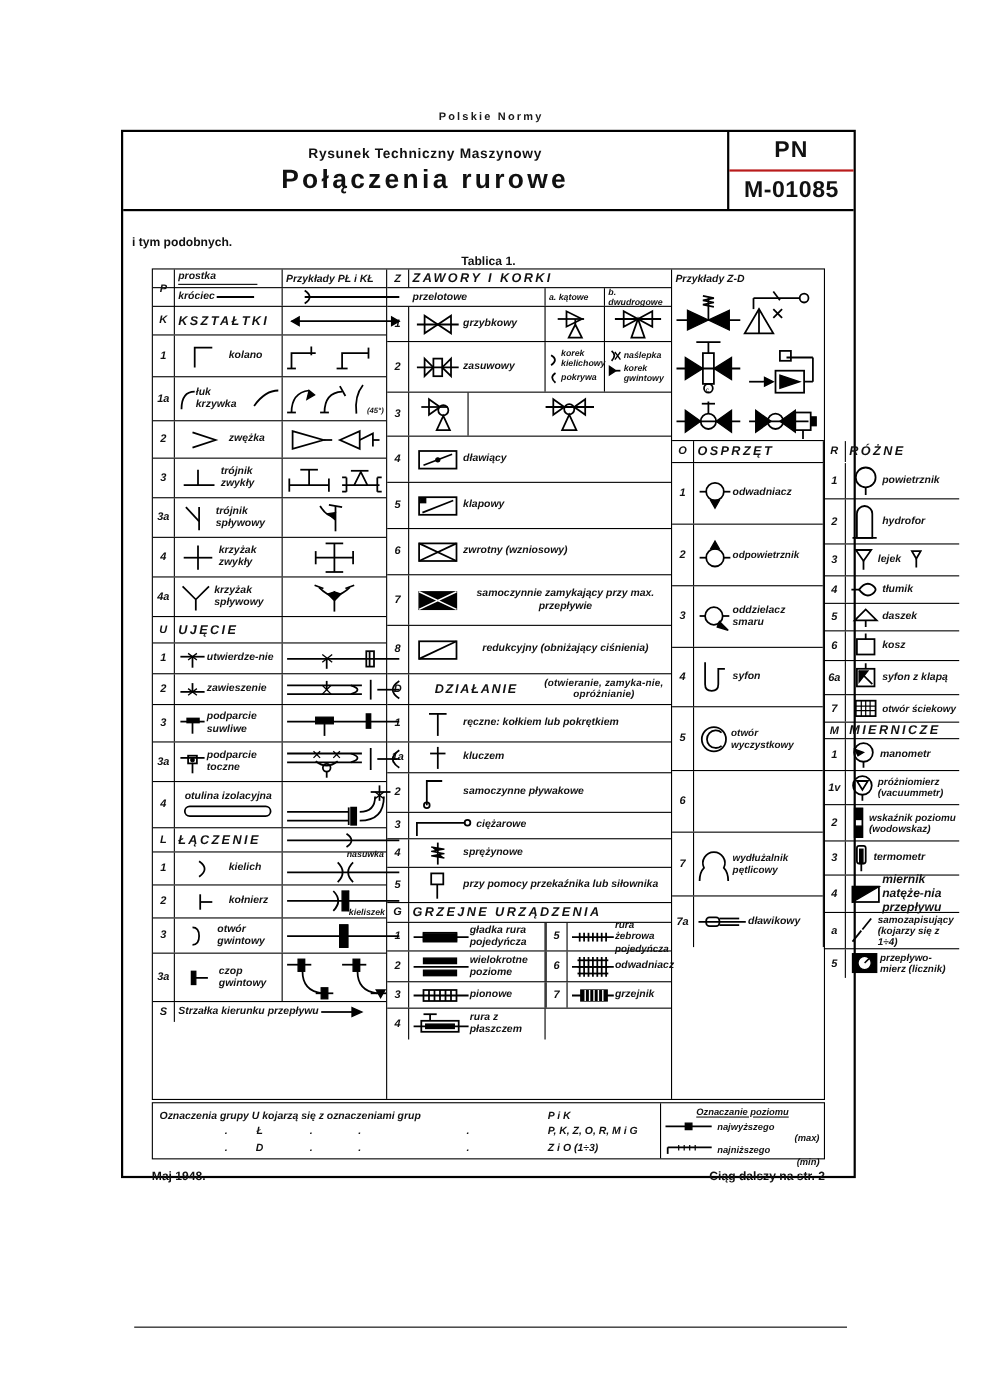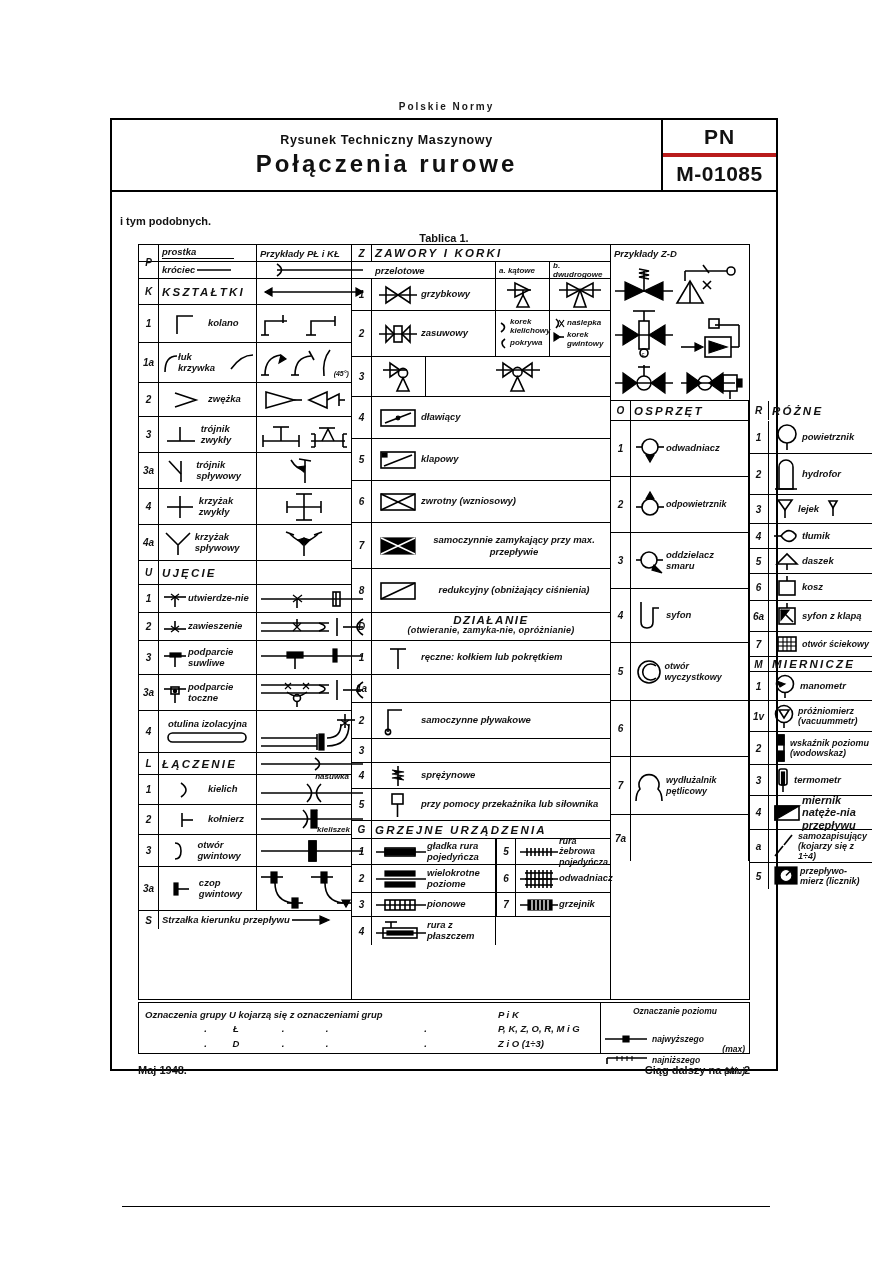--- a/index.html
+++ b/index.html
@@ -15,21 +15,21 @@
 
   
   .titleband{display:flex;height:72px;border-bottom:2px solid #000;box-sizing:border-box;}
   .titleleft{flex:1;display:flex;flex-direction:column;align-items:center;justify-content:center;}
   .t-sub{font-size:12.5px;font-weight:bold;letter-spacing:.6px;margin-bottom:3px;}
   .t-main{font-size:24px;font-weight:bold;letter-spacing:3px;}
   .titleright{width:115px;border-left:2px solid #000;box-sizing:border-box;
               display:flex;flex-direction:column;}
   .pn{flex:1;display:flex;align-items:center;justify-content:center;font-size:21px;font-weight:bold;letter-spacing:1px;}
   .pnum{flex:1;display:flex;align-items:center;justify-content:center;font-size:21px;font-weight:bold;
-        border-top:4px solid #b91c1c;letter-spacing:.5px;}
+        border-top:2px solid #b91c1c;letter-spacing:.5px;}
 
   
   .intro{padding:6px 8px 2px 8px;font-size:11px;font-weight:bold;line-height:1.45;}
   .intro .tl{display:block;text-align:center;margin-top:1px;}
 
   
   .grid{position:absolute;left:26px;top:124px;width:612px;height:756px;
         border:1.5px solid #000;box-sizing:border-box;display:flex;}
   .colgrp{display:flex;flex-direction:column;box-sizing:border-box;}
   .cA{width:213px;border-right:1.5px solid #000;}
@@ -61,21 +61,21 @@
 
   
   .foot{position:absolute;left:26px;top:882px;width:612px;height:52px;
         border:1.5px solid #000;box-sizing:border-box;display:flex;}
   .footL{flex:1;padding:5px 6px;box-sizing:border-box;border-right:1.5px solid #000;}
   .fline{display:flex;font-size:9.5px;font-weight:bold;font-style:italic;line-height:1.5;}
   .fl-a{flex:1;}
   .fl-b{width:96px;}
   .footR{width:148px;padding:3px 4px;box-sizing:border-box;font-size:8.5px;
          font-weight:bold;font-style:italic;line-height:1.25;}
-  .footR .cap{text-align:center;display:block;margin-bottom:17px;}
+  .footR .cap{text-align:center;display:block;margin-bottom:2px;text-decoration:underline;}
   .lvl{display:flex;align-items:center;gap:3px;}
   .lvl .tx{flex:1;}
 
   .botline{position:absolute;left:26px;top:944px;width:612px;display:flex;
            font-size:11px;font-weight:bold;}
   .botline .r{margin-left:auto;}
 
   .hr{position:absolute;left:122px;top:1206px;width:648px;height:0;border-top:1.3px solid #000;}
 </style>
 </head>
@@ -735,55 +735,71 @@
                   <rect class="s" x="4" y="4" width="34" height="16" fill="#fff"></rect>
                 <line class="s" x1="4" y1="20" x2="38" y2="4"></line>
                 </svg>
             </span>
             <span class="lbl ctr" style="flex:1;text-align:center;line-height:1.3">redukcyjny (obniżający ciśnienia)</span>
           </div>
         </div>
 
         <div class="row hrow" style="height:28px">
           <div class="idx">D</div>
-          <div class="cell" style="flex-direction:column;">
+          <div class="cell" style="flex-direction:row;justify-content:center">
             <span class="grp ctr" style="display:block;text-align:center;width:100%;letter-spacing:1.6px">DZIAŁANIE</span>
             <span class="grpsm ctr" style="display:block;text-align:center;width:100%;white-space:pre-line">(otwieranie, zamyka-nie, opróżnianie)</span>
           </div>
         </div>
 
         <div class="row" style="height:34px">
           <div class="idx">1</div>
           <div class="cell">
             <span class="symbox">
               <svg width="26" height="26">
                   <line class="s" x1="13" y1="4" x2="13" y2="24"></line>
                   <line class="s" x1="5" y1="4" x2="21" y2="4"></line>
                 </svg>
             </span>
             <span class="lbl" style="white-space:pre-line">ręczne: kołkiem lub pokrętkiem</span>
           </div>
         </div>
         <div class="row" style="height:28px">
           <div class="idx">1a</div>
+          <div class="cell">
+            <span class="symbox">
+              <svg width="26" height="24">
+                  <line class="s" x1="13" y1="2" x2="13" y2="22"></line>
+                  <line class="s" x1="6" y1="8" x2="20" y2="8"></line>
+                </svg>
+            </span>
+            <span class="lbl">kluczem</span>
+          </div>
         </div>
         <div class="row" style="height:36px">
           <div class="idx">2</div>
           <div class="cell">
             <span class="symbox">
               <svg width="30" height="30">
                   <path class="s" d="M5 26 v-22 h14"></path>
                   <circle class="s" cx="5" cy="26" r="2.6" fill="#fff"></circle>
                 </svg>
             </span>
             <span class="lbl" style="white-space:pre-line">samoczynne pływakowe</span>
           </div>
         </div>
         <div class="row" style="height:24px">
           <div class="idx">3</div>
+          <div class="cell">
+            <svg width="58" height="22">
+              <path class="s" d="M4 20 v-12 h44"></path>
+                <circle class="s" cx="50" cy="8" r="2.6" fill="#fff"></circle>
+            </svg>
+            <span class="lbl">ciężarowe</span>
+          </div>
         </div>
         <div class="row" style="height:26px">
           <div class="idx">4</div>
           <div class="cell">
             <span class="symbox">
               <svg width="24" height="24">
                   <line class="s" x1="12" y1="2" x2="12" y2="22"></line>
                 <path class="sf" d="M6 6 l12 2 l-12 2 l12 2 l-12 2 l12 2" stroke-width="1.8" fill="none"></path>
                 </svg>
             </span>
@@ -1081,20 +1097,31 @@
                 <span class="symbox" style="width:32px">
                   <svg width="32" height="34">
                       <path class="s" d="M2 32 q0 -8 4 -12 a10 10 0 1 1 18 0 q4 4 4 12"></path>
                     </svg>
                 </span>
                 <span class="lbl" style="white-space:pre-line;font-size:9px">wydłużalnik pętlicowy</span>
               </div>
             </div>
             <div class="row" style="height:46px;border-bottom:none">
               <div class="idx">7a</div>
+              <div class="cell">
+                <span class="symbox" style="width:46px">
+                  <svg width="46" height="16">
+                      <line class="s" x1="1" y1="8" x2="44" y2="8"></line>
+                    <rect class="s" x="8" y="4" width="12" height="8" rx="3" fill="#fff"></rect>
+                    <line class="s" x1="20" y1="5" x2="38" y2="5"></line>
+                      <line class="s" x1="20" y1="11" x2="38" y2="11"></line>
+                    </svg>
+                </span>
+                <span class="lbl">dławikowy</span>
+              </div>
             </div>
           </div>
 
           <div style="flex:1;display:flex;flex-direction:column">
             <div class="row" style="height:52px">
               <div class="idx">1</div>
               <div class="cell">
                 <span class="symbox" style="width:30px">
                   <svg width="28" height="30">
                       <circle class="s" cx="14" cy="12" r="9" fill="#fff"></circle>

